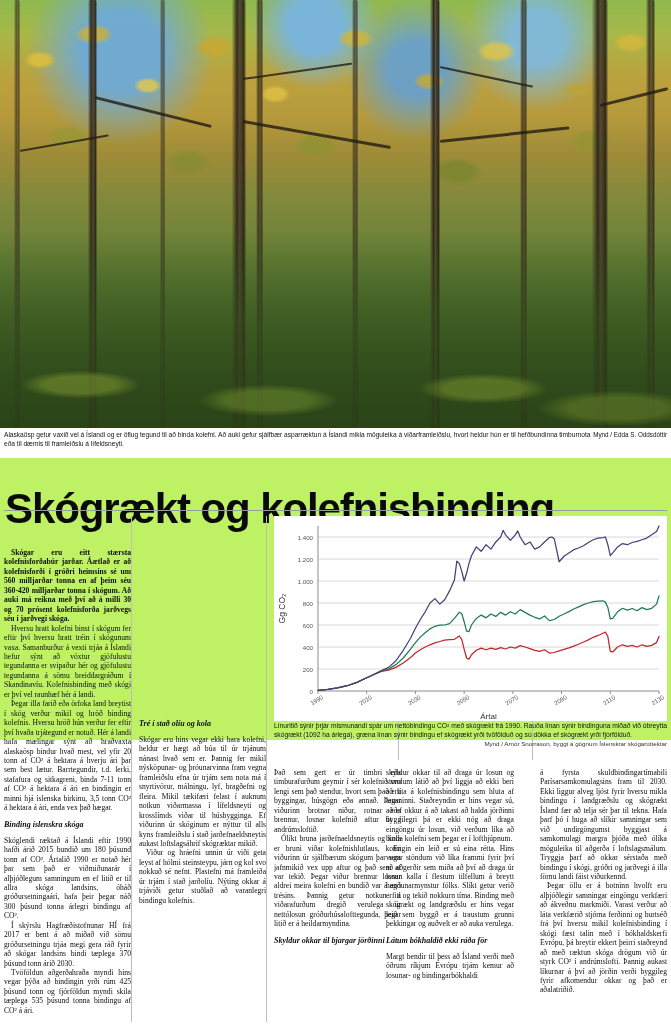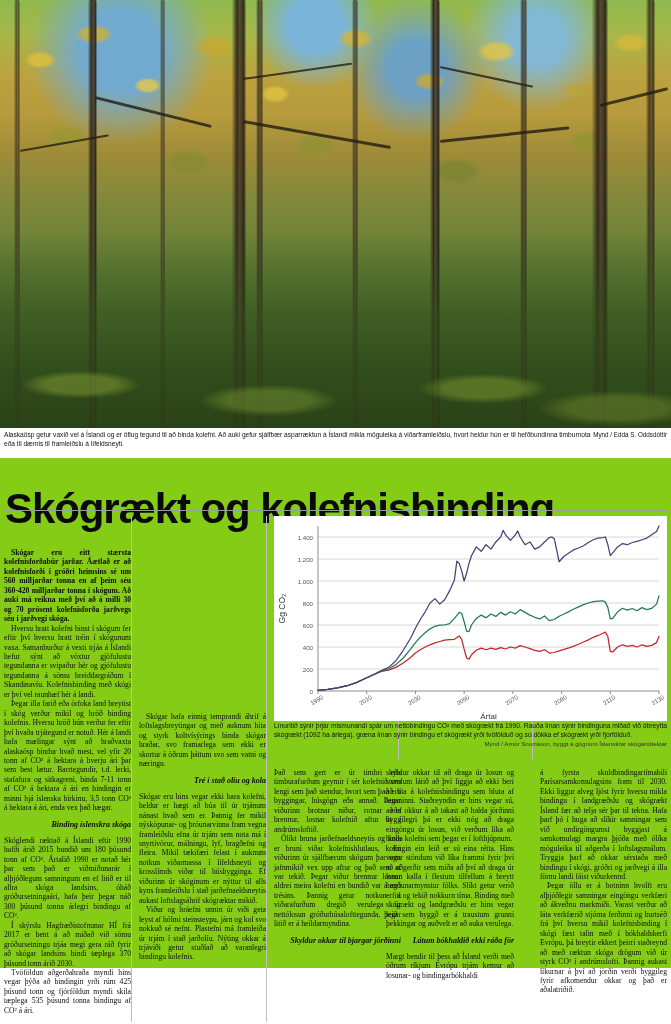--- a/index.html
+++ b/index.html
@@ -5,22 +5,22 @@
   * { box-sizing: border-box; }
   html, body {
     margin: 0; padding: 0;
     width: 671px; height: 1024px;
     background: #ffffff;
     font-family: "Liberation Serif", serif;
     overflow: hidden;
   }
   #page {
     position: relative;
-    width: 671px; height: 968px;
-    background: #84cc16;
+    width: 671px; height: 740px;
+    background: #bef264;
   }
 
   
   .hero {
     position: absolute;
     left: 0; top: 0;
     width: 671px; height: 428px;
     overflow: hidden;
     background: #2b3a16;
   }
@@ -142,21 +142,21 @@
     hyphens: auto;
   }
   .col p.nofirst { text-indent: 0; }
   .col h3 {
     margin: 7px 0 6px 0;
     font-family: "Liberation Serif", serif;
     font-style: italic;
     font-weight: 700;
     font-size: 8px;
     line-height: 10px;
-    text-align: right;
+    text-align: left;
     color: #0d0d0d;
   }
 
   
   .vrule {
     position: absolute;
     top: 516px;
     width: 1px;
     background: #bdbdbd;
   }
@@ -236,21 +236,20 @@
       <p>Þegar illa farið eða örfoka land breytist í skóg verður mikil og hröð binding kolefnis. Hversu hröð hún verður fer eftir því hvaða trjátegund er notuð. Hér á landi hafa mælingar sýnt að hraðvaxta alaskaösp bindur hvað mest, vel yfir 20 tonn af CO² á hektara á hverju ári þar sem best lætur. Barrtegundir, t.d. lerki, stafafura og sitkagreni, binda 7-11 tonn af CO² á hektara á ári en bindingin er minni hjá íslenska birkinu, 3,5 tonn CO² á hektara á ári, enda vex það hægar.</p>
       <h3>Binding íslenskra skóga</h3>
       <p class="nofirst">Skóglendi ræktað á Íslandi eftir 1990 hafði árið 2015 bundið um 180 þúsund tonn af CO². Ártalið 1990 er notað hér þar sem það er viðmiðunarár í alþjóðlegum samningum en ef litið er til allra skóga landsins, óháð gróðursetningaári, hafa þeir þegar náð 300 þúsund tonna árlegri bindingu af CO².</p>
       <p>Í skýrslu Hagfræðistofnunar HÍ frá 2017 er bent á að miðað við sömu gróðursetningu trjáa megi gera ráð fyrir að skógar landsins bindi tæplega 370 þúsund tonn árið 2030.</p>
       <p>Tvöföldun aðgerðahraða myndi hins vegar þýða að bindingin yrði rúm 425 þúsund tonn og fjórföldun myndi skila tæplega 535 þúsund tonna bindingu af CO² á ári.</p>
     </div>
 
     <div class="col c2">
 
       <div style="height:196px;"></div>
-      <p>Skógar hafa einnig temprandi áhrif á loftslagsbreytingar og með auknum hita og styrk koltvísýrings binda skógar hraðar, svo framarlega sem ekki er skortur á öðrum þáttum svo sem vatni og næringu.</p>
       <h3>Tré í stað olíu og kola</h3>
       <p class="nofirst">Skógar eru hins vegar ekki bara kolefni, heldur er hægt að búa til úr trjánum nánast hvað sem er. Þannig fer mikil nýsköpunar- og þróunarvinna fram vegna framleiðslu efna úr trjám sem nota má í snyrtivörur, málningu, lyf, bragðefni og fleira. Mikil tækifæri felast í auknum notkun viðarmassa í lífeldsneyti og krosslímds viðar til húsbygginga. Ef viðurinn úr skóginum er nýttur til alls kyns framleiðslu í stað jarðefnaeldsneytis aukast loftslagsáhrif skógræktar mikið.</p>
       <p>Viður og hráefni unnin úr viði geta leyst af hólmi steinsteypu, járn og kol svo nokkuð sé nefnt. Plastefni má framleiða úr trjám í stað jarðolíu. Nýting okkar á trjáviði getur stuðlað að varanlegri bindingu kolefnis.</p>
     </div>
 
     <div class="chart-block">
       <div class="chart-canvas">
         <svg id="chart-svg" width="393" height="205" viewBox="0 0 393 205">
             <line x1="44" y1="175" x2="385" y2="175" stroke="#8d8d8d" stroke-width="1"></line>
             <text x="39" y="177.6" text-anchor="end" font-family="&quot;Liberation Sans&quot;, sans-serif" font-size="6.1" fill="#555">0</text>

